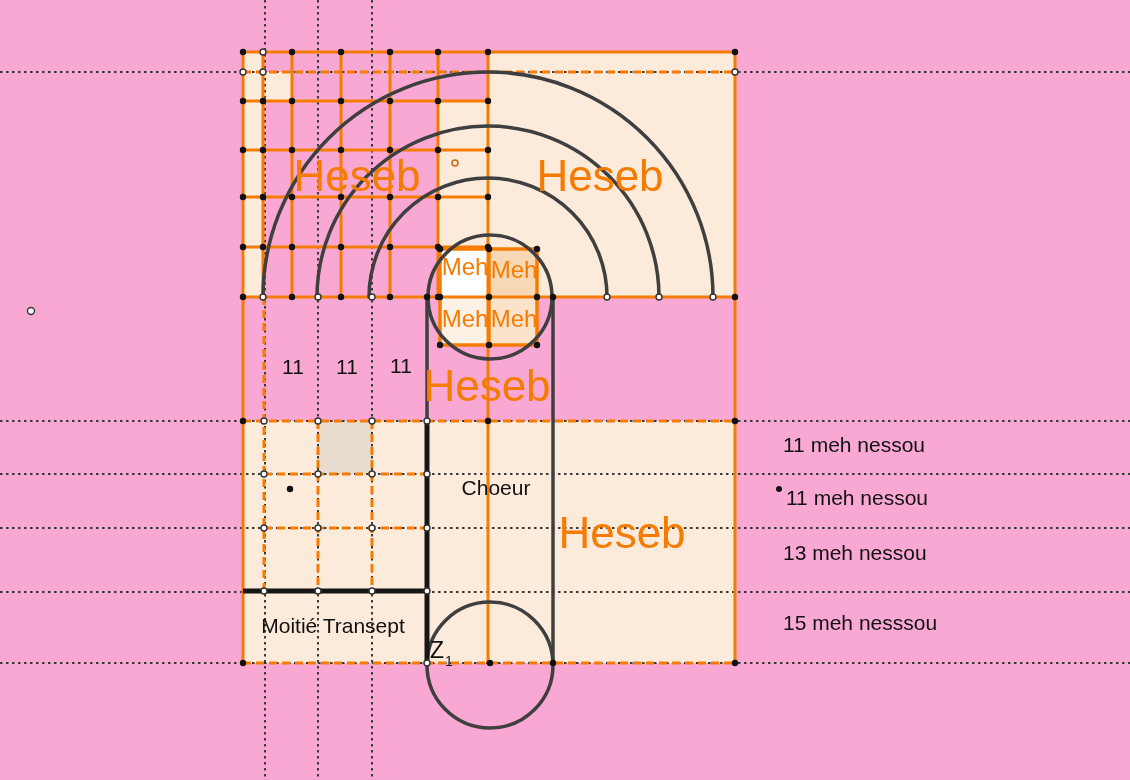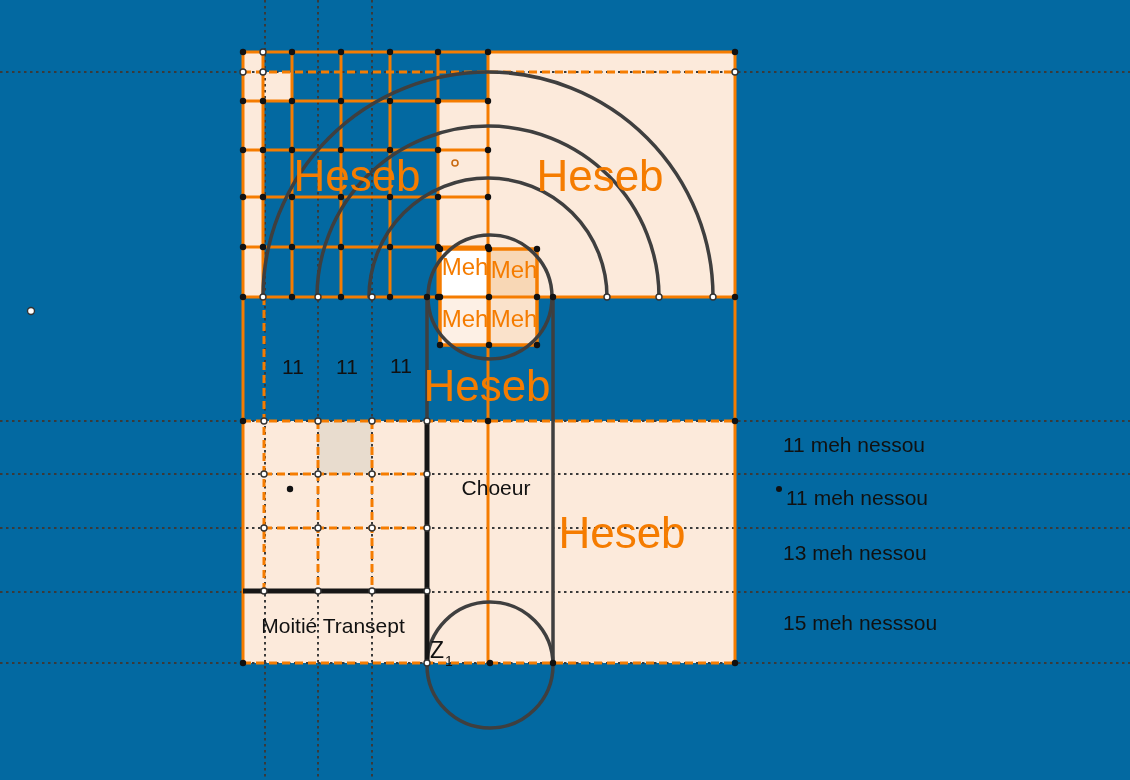--- a/index.html
+++ b/index.html
@@ -1,16 +1,16 @@
 <!DOCTYPE html>
 <html><head>
 <meta charset="utf-8">
 <style>
   html,body{margin:0;padding:0;background:#ffffff;width:1130px;height:780px;overflow:hidden;}
-  #stage{position:relative;width:1130px;height:780px;background:#0369a1;
+  #stage{position:relative;width:1130px;height:780px;background:#f9a8d4;
          font-family:"Liberation Sans", sans-serif;}
   svg{display:block;}
   text{font-family:"Liberation Sans", sans-serif;}
   .heseb{font-size:44px;fill:#F57C00;}
   .meh{font-size:24px;fill:#F57C00;}
   .blk{font-size:21px;fill:#111111;}
   .sub{font-size:14px;fill:#111111;}
 </style>
 </head>
 <body>

